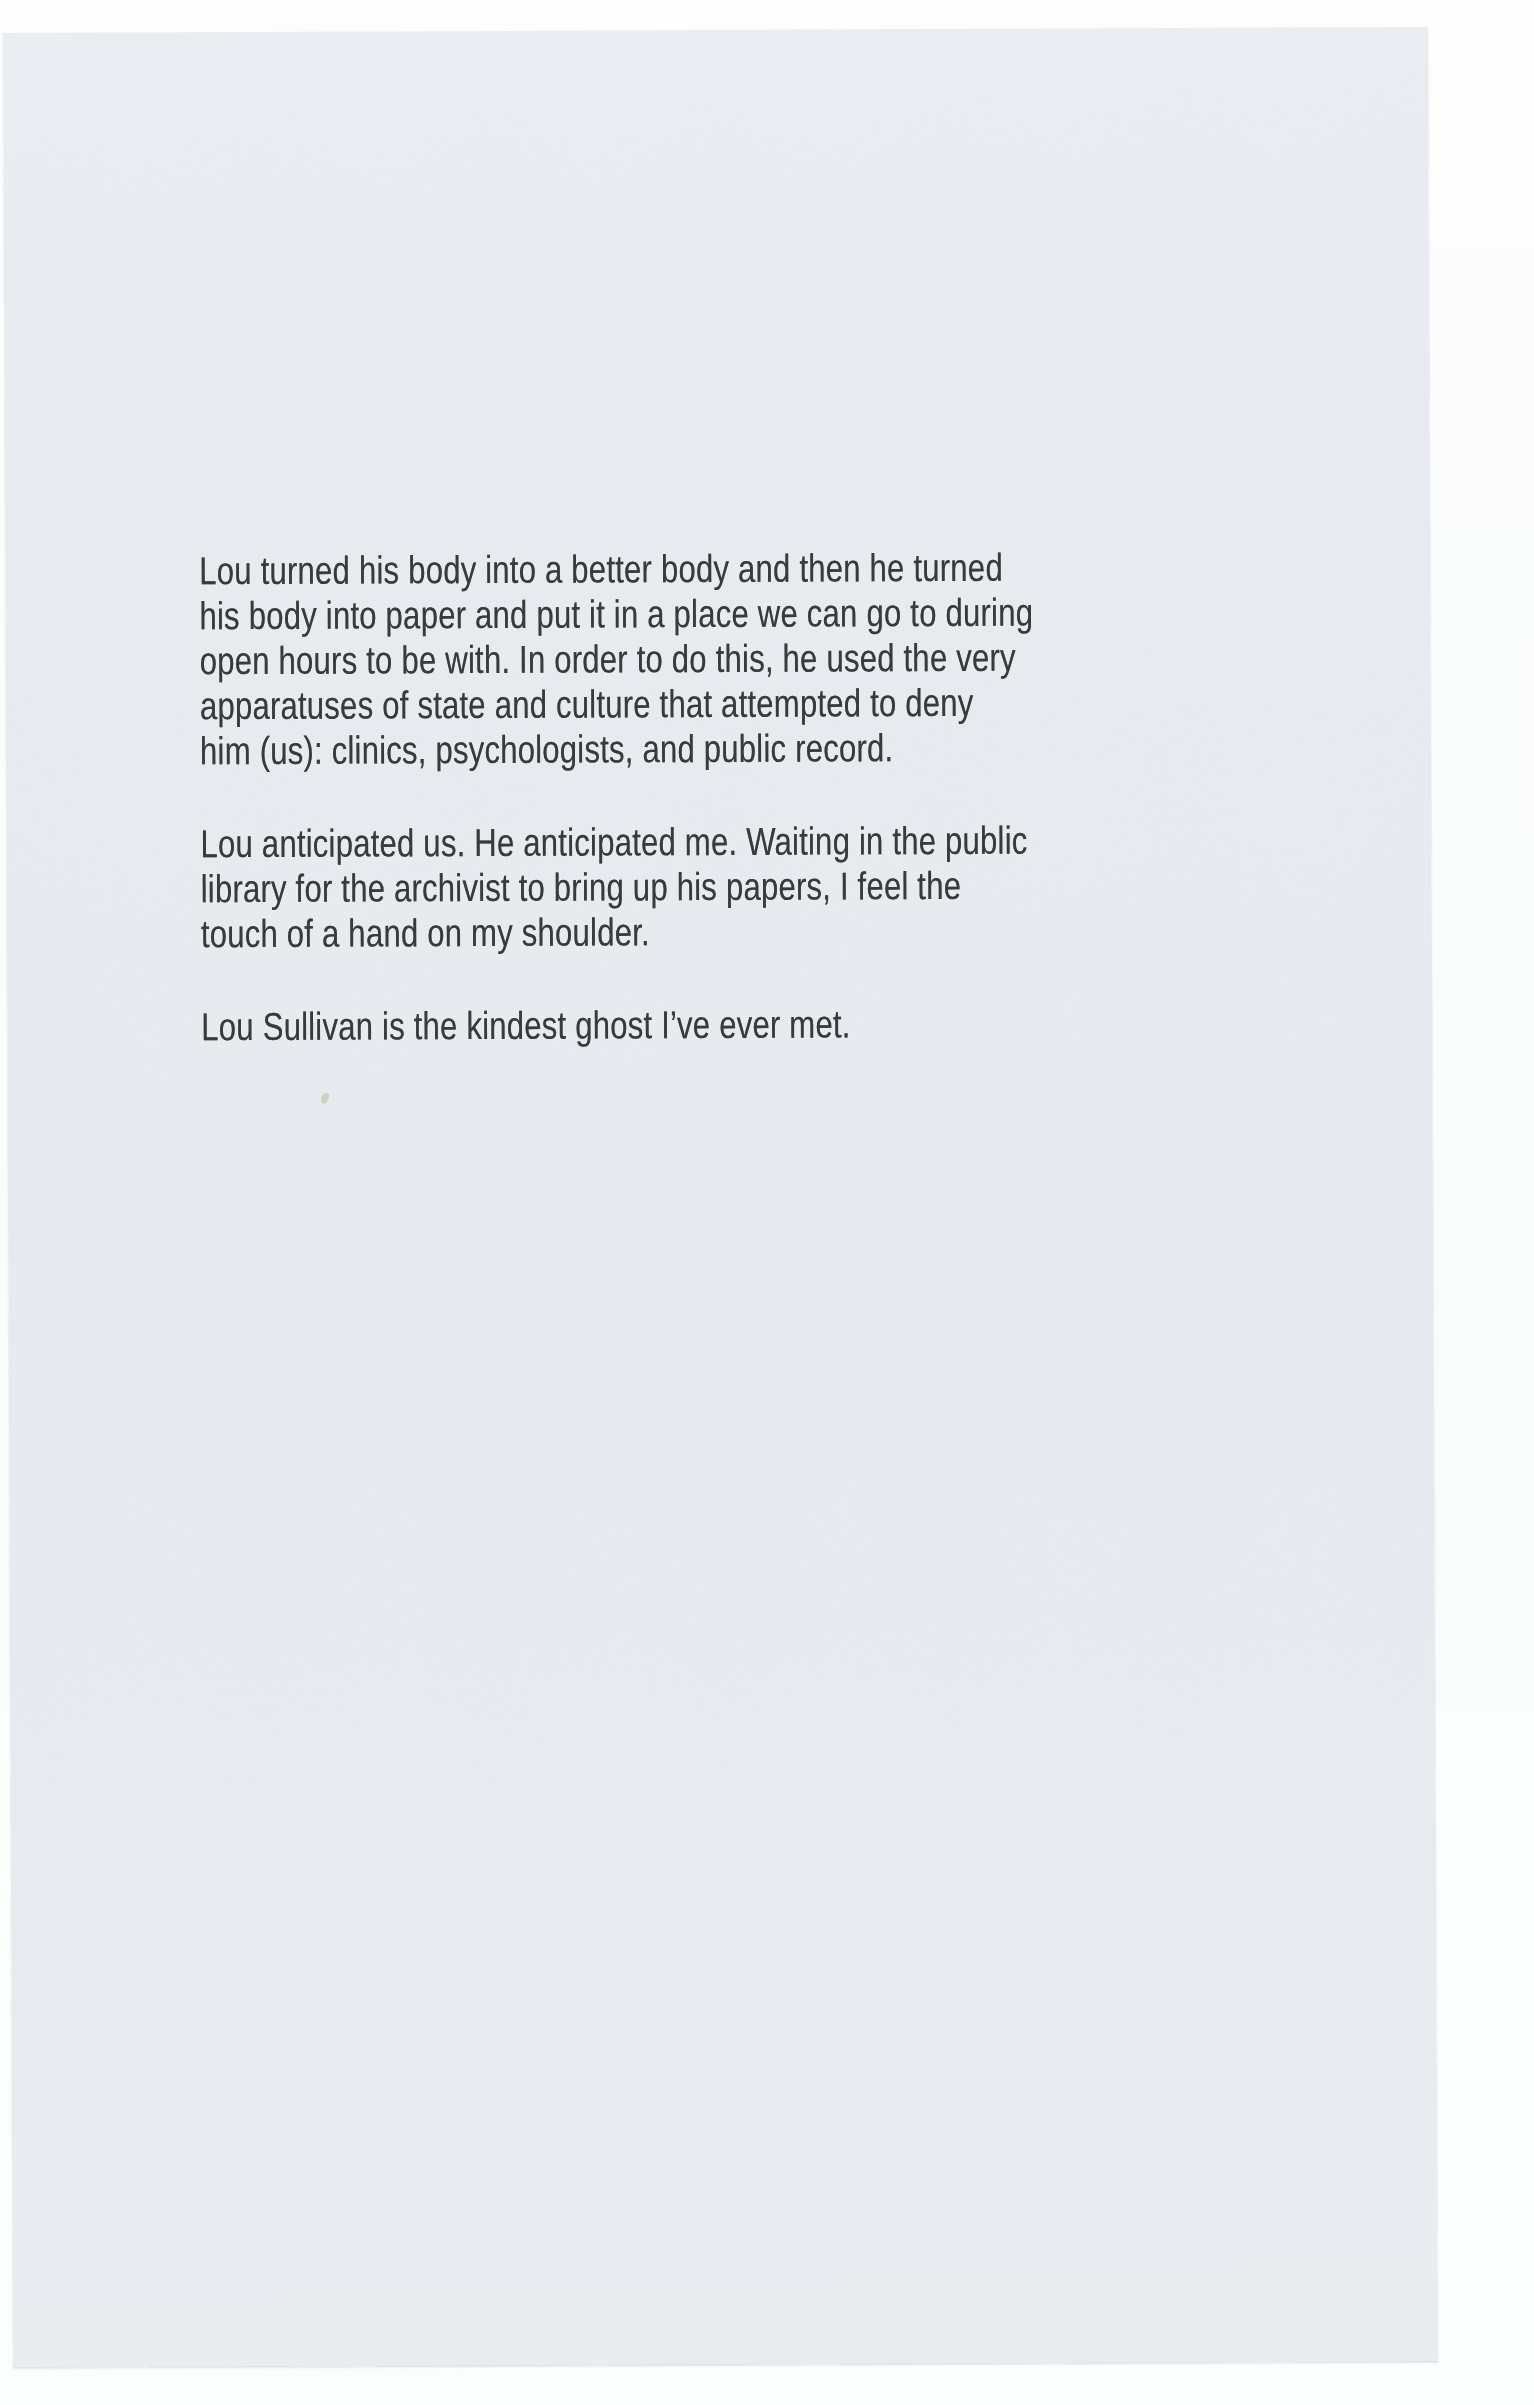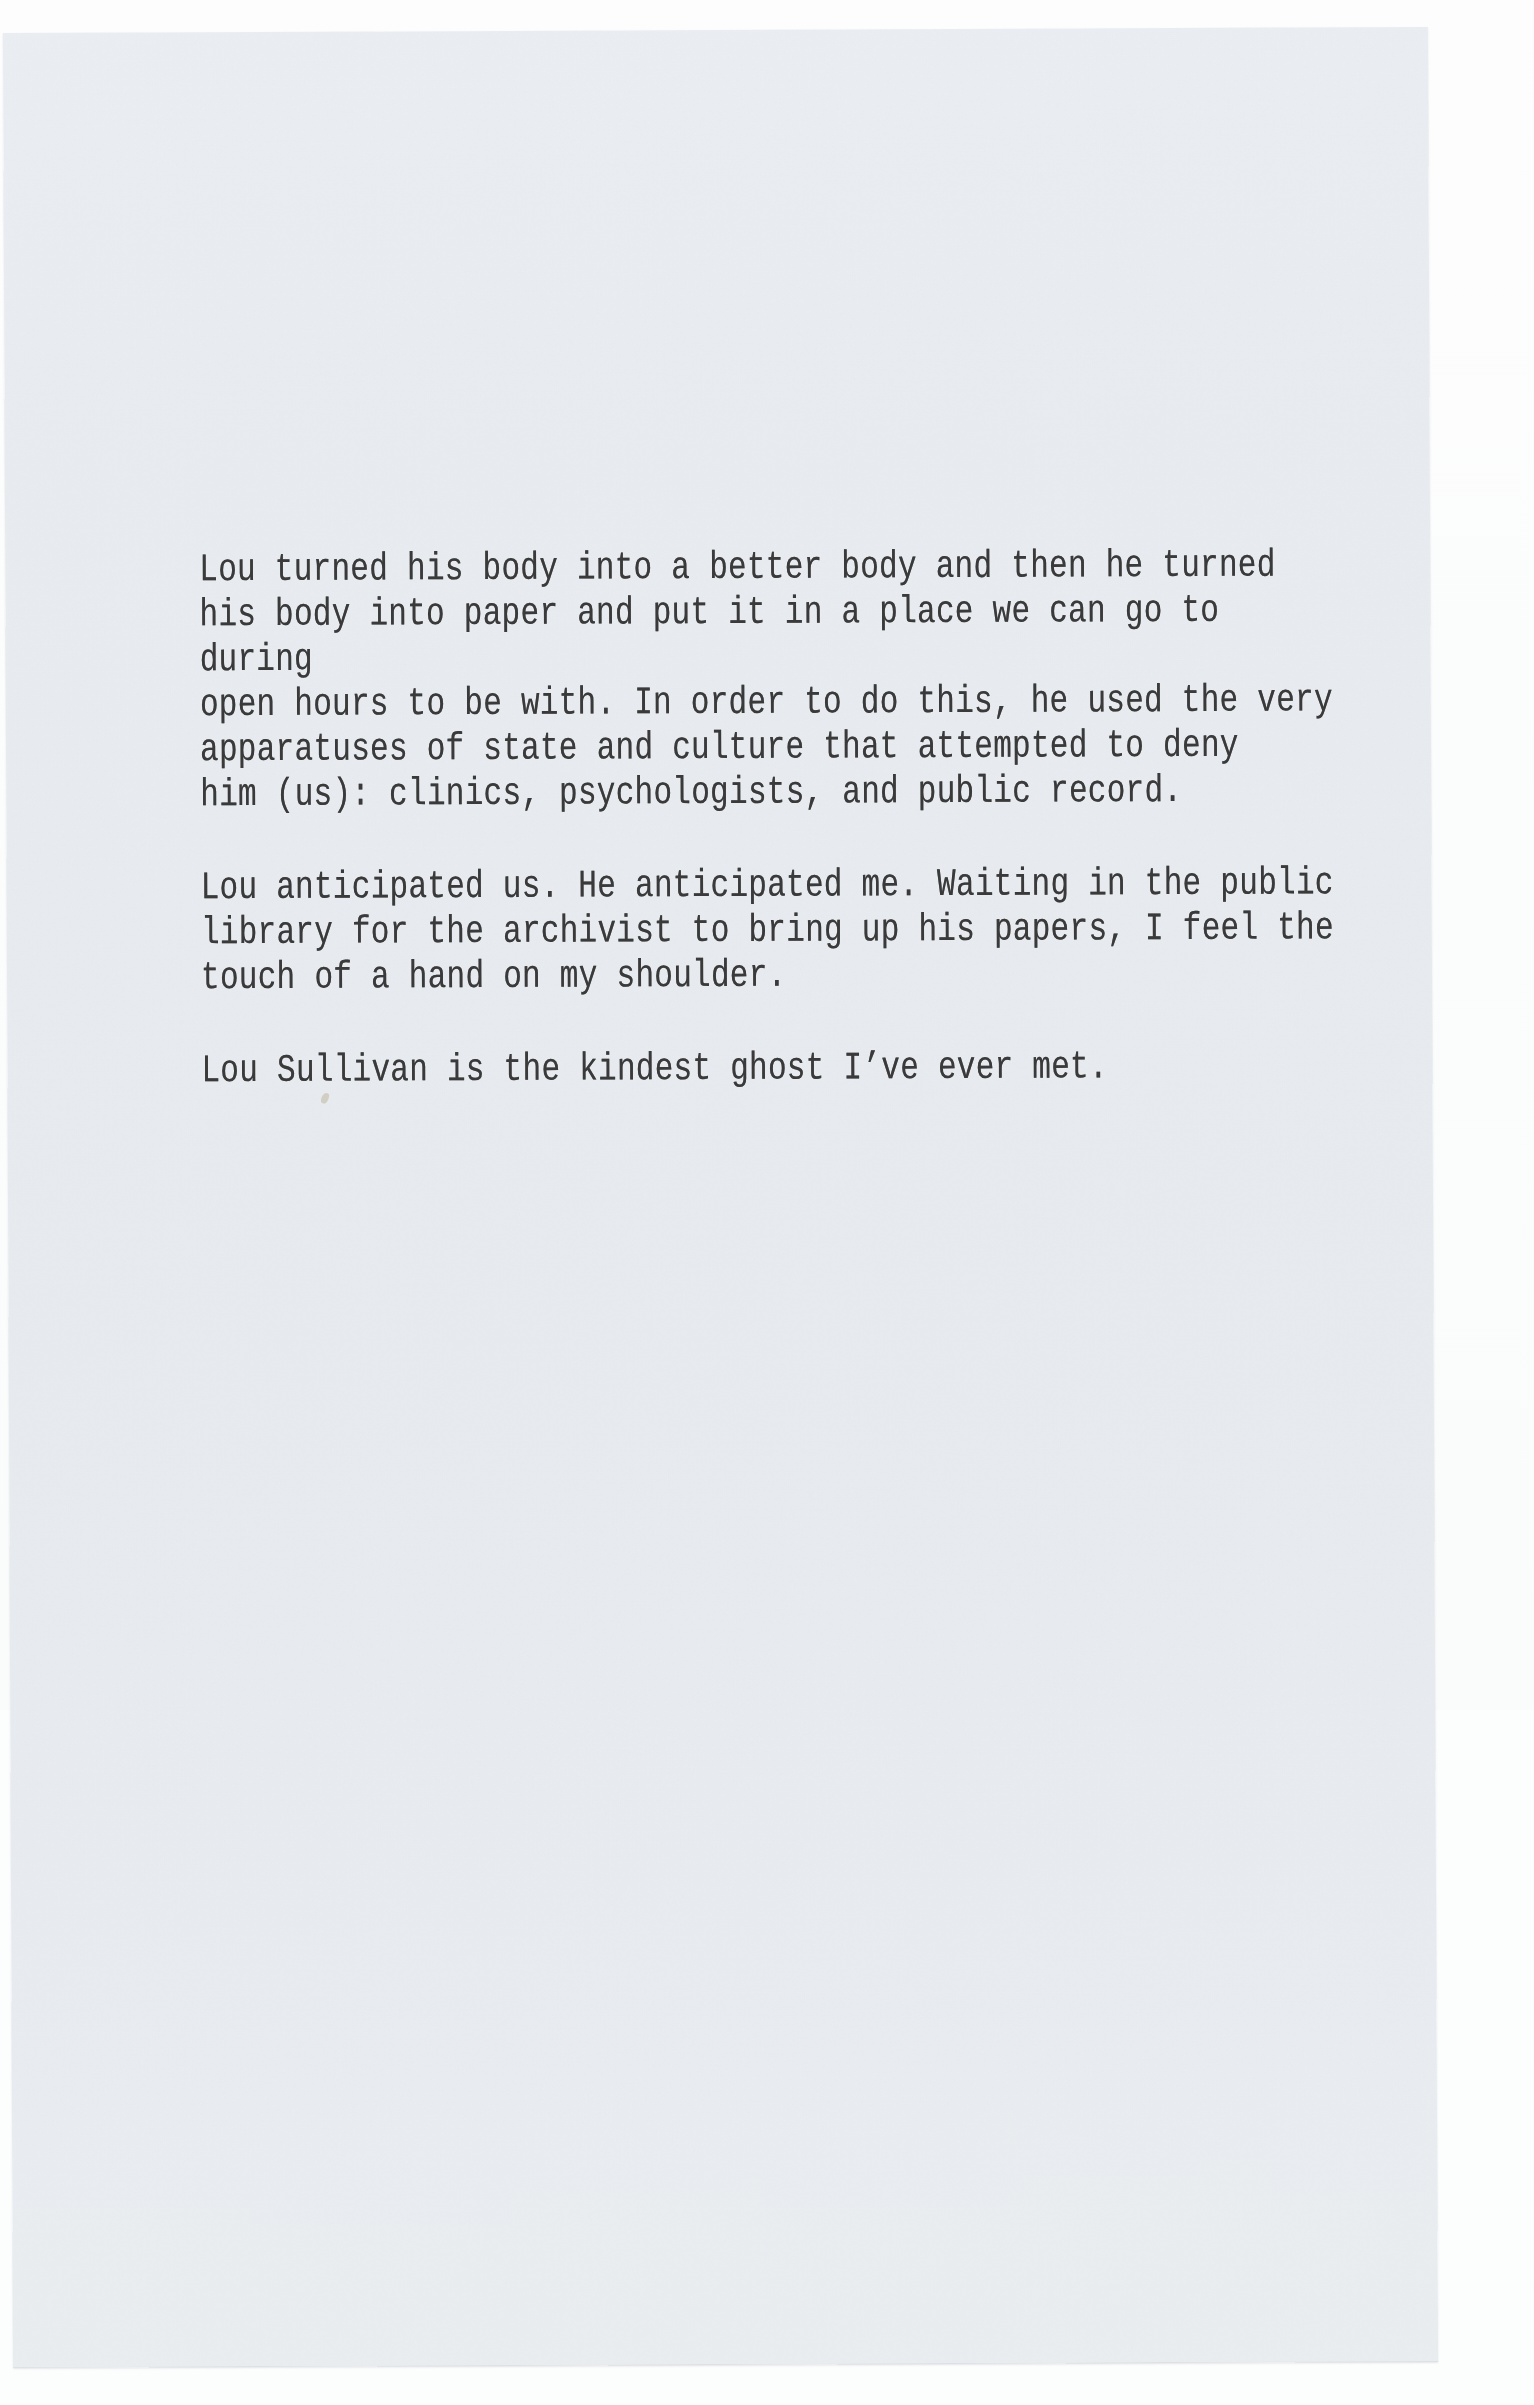--- a/index.html
+++ b/index.html
@@ -16,21 +16,20 @@
     overflow: hidden;
     background: var(--scanner-bed);
     font-family: "Liberation Sans", "DejaVu Sans", sans-serif;
   }
   .scan-bed {
     position: relative;
     width: 1534px;
     height: 1710px;
     background:
       linear-gradient(180deg, #fdfdfd 0%, #fbfcfc 50%, #fafbfb 100%);
-    font-family: Liberation Mono, monospace;
   }
   .page {
     position: absolute;
     left: 7.6px;
     top: 29.5px;
     width: 1425px;
     height: 2335px;
     background:
       linear-gradient(178deg,
         #eaeef2 0%,

